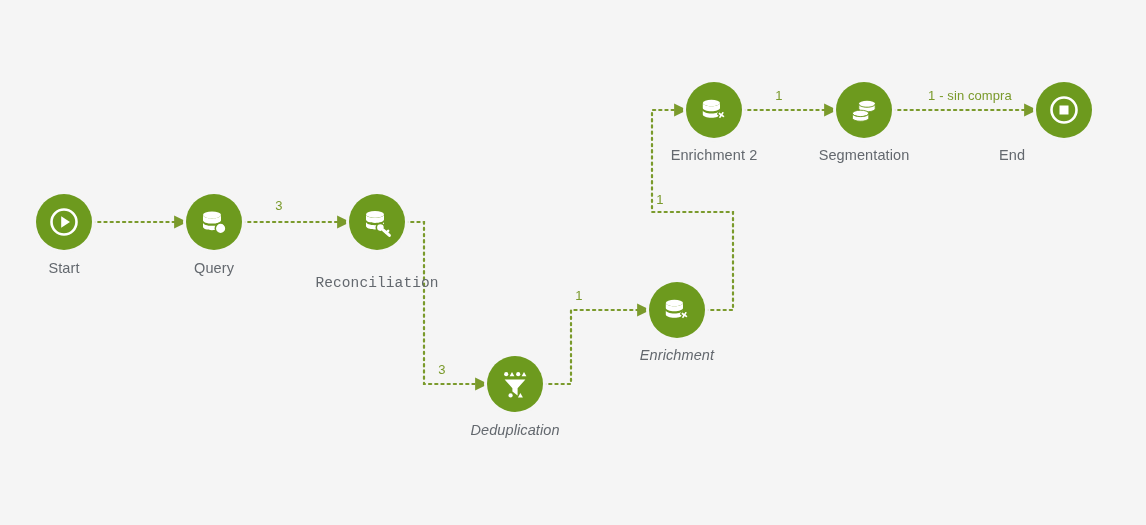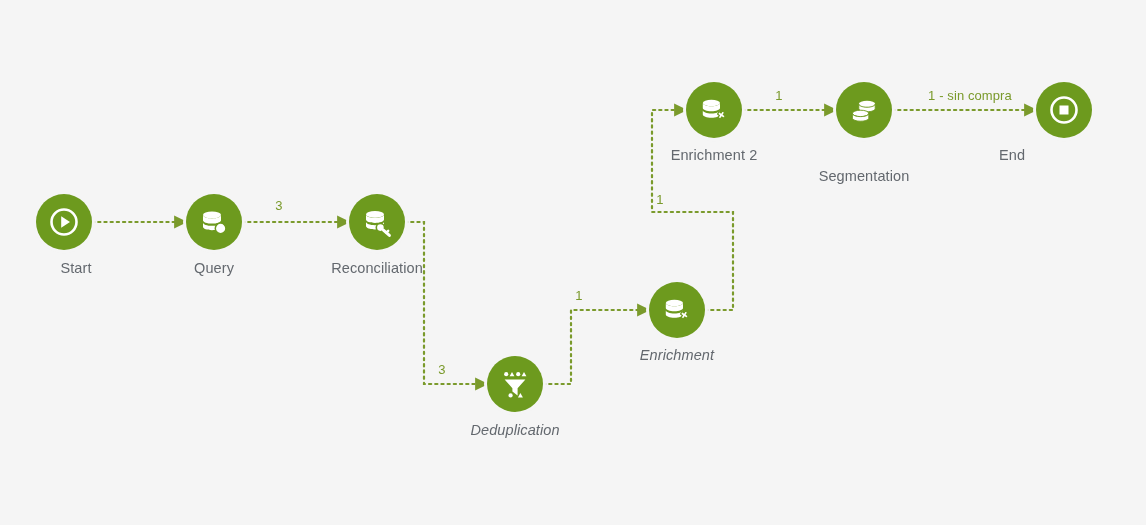--- a/index.html
+++ b/index.html
@@ -161,27 +161,27 @@
       <div class="node" style="left: 1036px; top: 82px;">
         <span>
           <svg width="30" height="30" viewBox="0 0 30 30">
             <circle cx="15" cy="15" r="12.5" fill="none" stroke="#fff" stroke-width="2.6"></circle>
             <rect x="10.5" y="10.5" width="9" height="9" fill="#fff"></rect>
           </svg>
         </span>
       </div>
     </div>
   <div id="label-layer">
-      <div class="node-label" style="left: 76px; top: 260px;">Start</div>
+      <div class="node-label" style="left: 64px; top: 260px;">Start</div>
       <div class="node-label" style="left: 214px; top: 260px;">Query</div>
-      <div class="node-label" style="left: 377px; top: 260px;">Reconciliation</div>
+      <div class="node-label" style="left: 377px; top: 275px; font-family: Liberation Mono, monospace;">Reconciliation</div>
       <div class="node-label" style="left: 515px; top: 422px; font-style: italic;">Deduplication</div>
       <div class="node-label" style="left: 677px; top: 347px; font-style: italic;">Enrichment</div>
       <div class="node-label" style="left: 714px; top: 147px;">Enrichment 2</div>
-      <div class="node-label" style="left: 864px; top: 147px; margin-top: 21px;">Segmentation</div>
+      <div class="node-label" style="left: 864px; top: 147px;">Segmentation</div>
       <div class="node-label" style="left: 1012px; top: 147px;">End</div>
       <div class="edge-label" style="left: 279px; top: 198px;">3</div>
       <div class="edge-label" style="left: 442px; top: 362px;">3</div>
       <div class="edge-label" style="left: 579px; top: 288px;">1</div>
       <div class="edge-label" style="left: 660px; top: 192px;">1</div>
       <div class="edge-label" style="left: 779px; top: 88px;">1</div>
       <div class="edge-label" style="left: 970px; top: 88px; text-align: center;">1 - sin compra</div>
     </div>
 
 </div>

